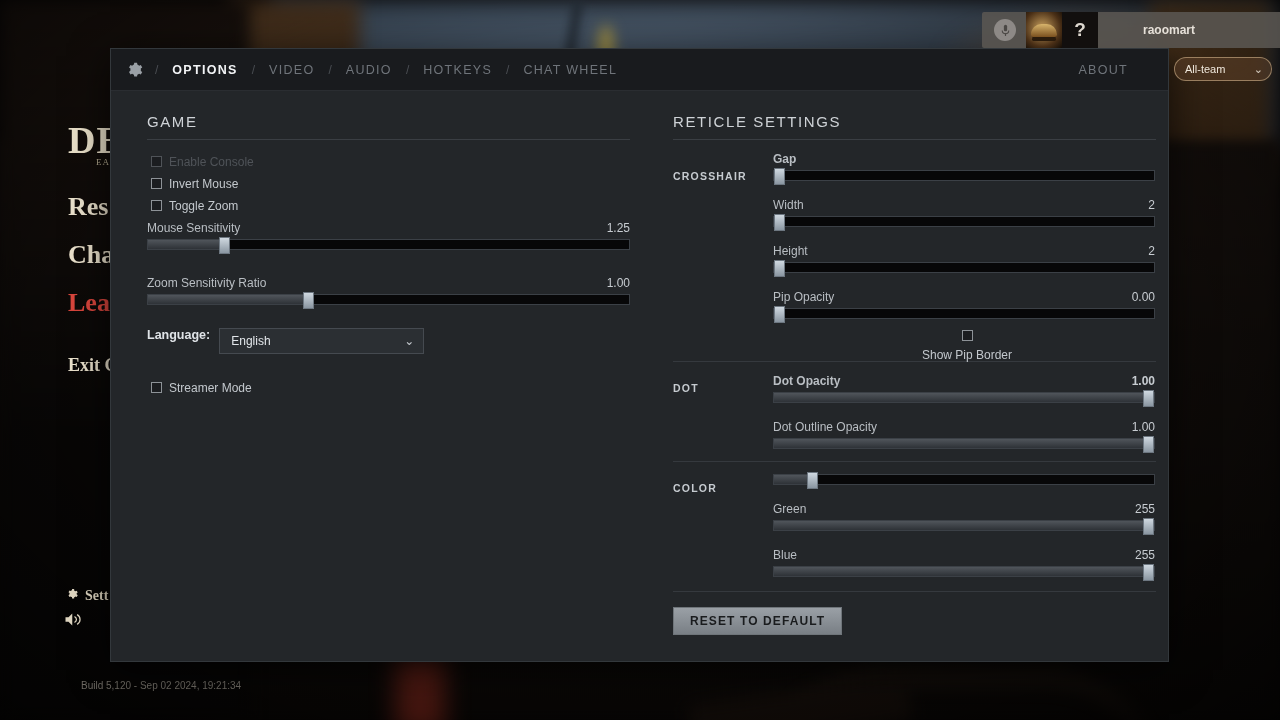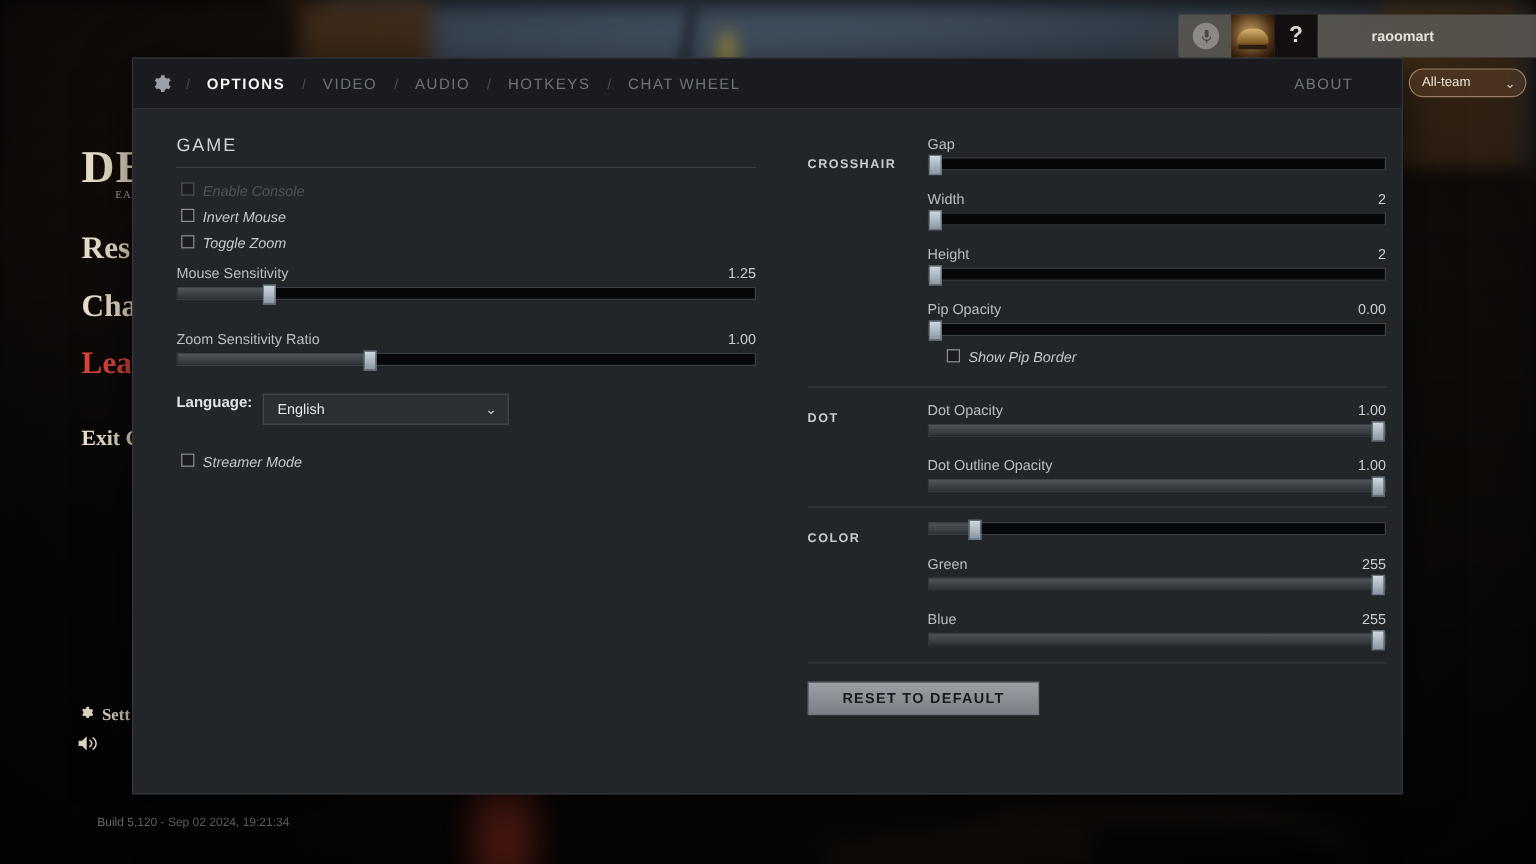--- a/index.html
+++ b/index.html
@@ -167,21 +167,21 @@
   .colR { width:520px; padding-left:32px; }
 
   .sect-title {
     font-size:15px; letter-spacing:1.6px; color:#cfd3d7; font-weight:normal;
     padding-bottom:9px; border-bottom:1px solid #3a3e43; margin-bottom:12px;
   }
   .colL .sect-title { width:483px; }
   .colR .sect-title { width:483px; }
 
   
-  .chk { display:flex; gap:7px; margin:0 0 3px 4px; height:19px;font-style:italic; }
+  .chk { display:flex; align-items:center; gap:7px; margin:0 0 3px 4px; height:19px; }
   .chk .box {
     width:11px; height:11px; border:1px solid #8d9297; background:#1b1d20;
     flex:none;
   }
   .chk .lbl { font-size:12px; color:#c3c8cd; }
   .chk.disabled .lbl { color:#4f5358; }
   .chk.disabled .box { border-color:#4f5358; }
 
   
   .sl { margin:7px 0 0 0; width:483px; }
@@ -203,27 +203,27 @@
   }
 
   
   .group { display:flex; align-items:flex-start; }
   .group .gname {
     width:100px; font-size:10.5px; font-weight:bold; letter-spacing:1.2px;
     color:#c6cbd0; padding-top:18px; flex:none;
   }
   .group .gbody { flex:1; }
   .divider { height:1px; background:#35393e; margin:12px 0 0 0; width:483px; }
-  .colR .group .gbody .sl:first-child { margin-top:0; }
+  .colR .group .gbody .sl:first-child { margin-top:0;font-weight:bold; }
 
   .reset {
     margin-top:15px; display:inline-block;
     background:linear-gradient(180deg,#9aa0a6,#797f85);
     color:#1a1c1e; font-size:12px; letter-spacing:1.1px; font-weight:bold;
-    padding:6px 28px; border:1px solid #6f757a;
+    padding:6px 16px; border:1px solid #6f757a;
   }
 </style>
 </head>
 <body>
 
 <div id="bg">
   <div class="sky"></div>
   <div class="bldgL"></div>
   <div class="bldgR"></div>
   <div class="mast"></div>
@@ -353,20 +353,21 @@
         </div>
       </div>
 
       <div class="chk" style="margin-top:24px;">
         <span class="box"></span>
         <span class="lbl">Streamer Mode</span>
       </div>
     </div>
 
     <div class="col colR">
+      <div class="sect-title">RETICLE SETTINGS</div>
 
       
       <div class="group">
         <div class="gname">CROSSHAIR</div>
         <div class="gbody">
           <div class="sl" style="margin-top:0;width:382px;">
             <div class="row">
               <span class="name">Gap</span>
               <span class="val"></span>
             </div>
@@ -398,21 +399,21 @@
           <div class="sl" style="margin-top:17px;width:382px;">
             <div class="row">
               <span class="name">Pip Opacity</span>
               <span class="val">0.00</span>
             </div>
             <div class="track">
               <div class="fill" style="width: 0%;"></div>
               <div class="thumb" style="left: calc(0% + 0px);"></div>
             </div>
           </div>
-          <div class="chk" style="margin:11px 0 0 16px;">
+          <div class="chk" style="margin:11px 0 0 0;flex-direction:column;">
             <span class="box"></span>
             <span class="lbl">Show Pip Border</span>
           </div>
         </div>
       </div>
 
       <div class="divider"></div>
 
       
       <div class="group" style="margin-top:2px;">

